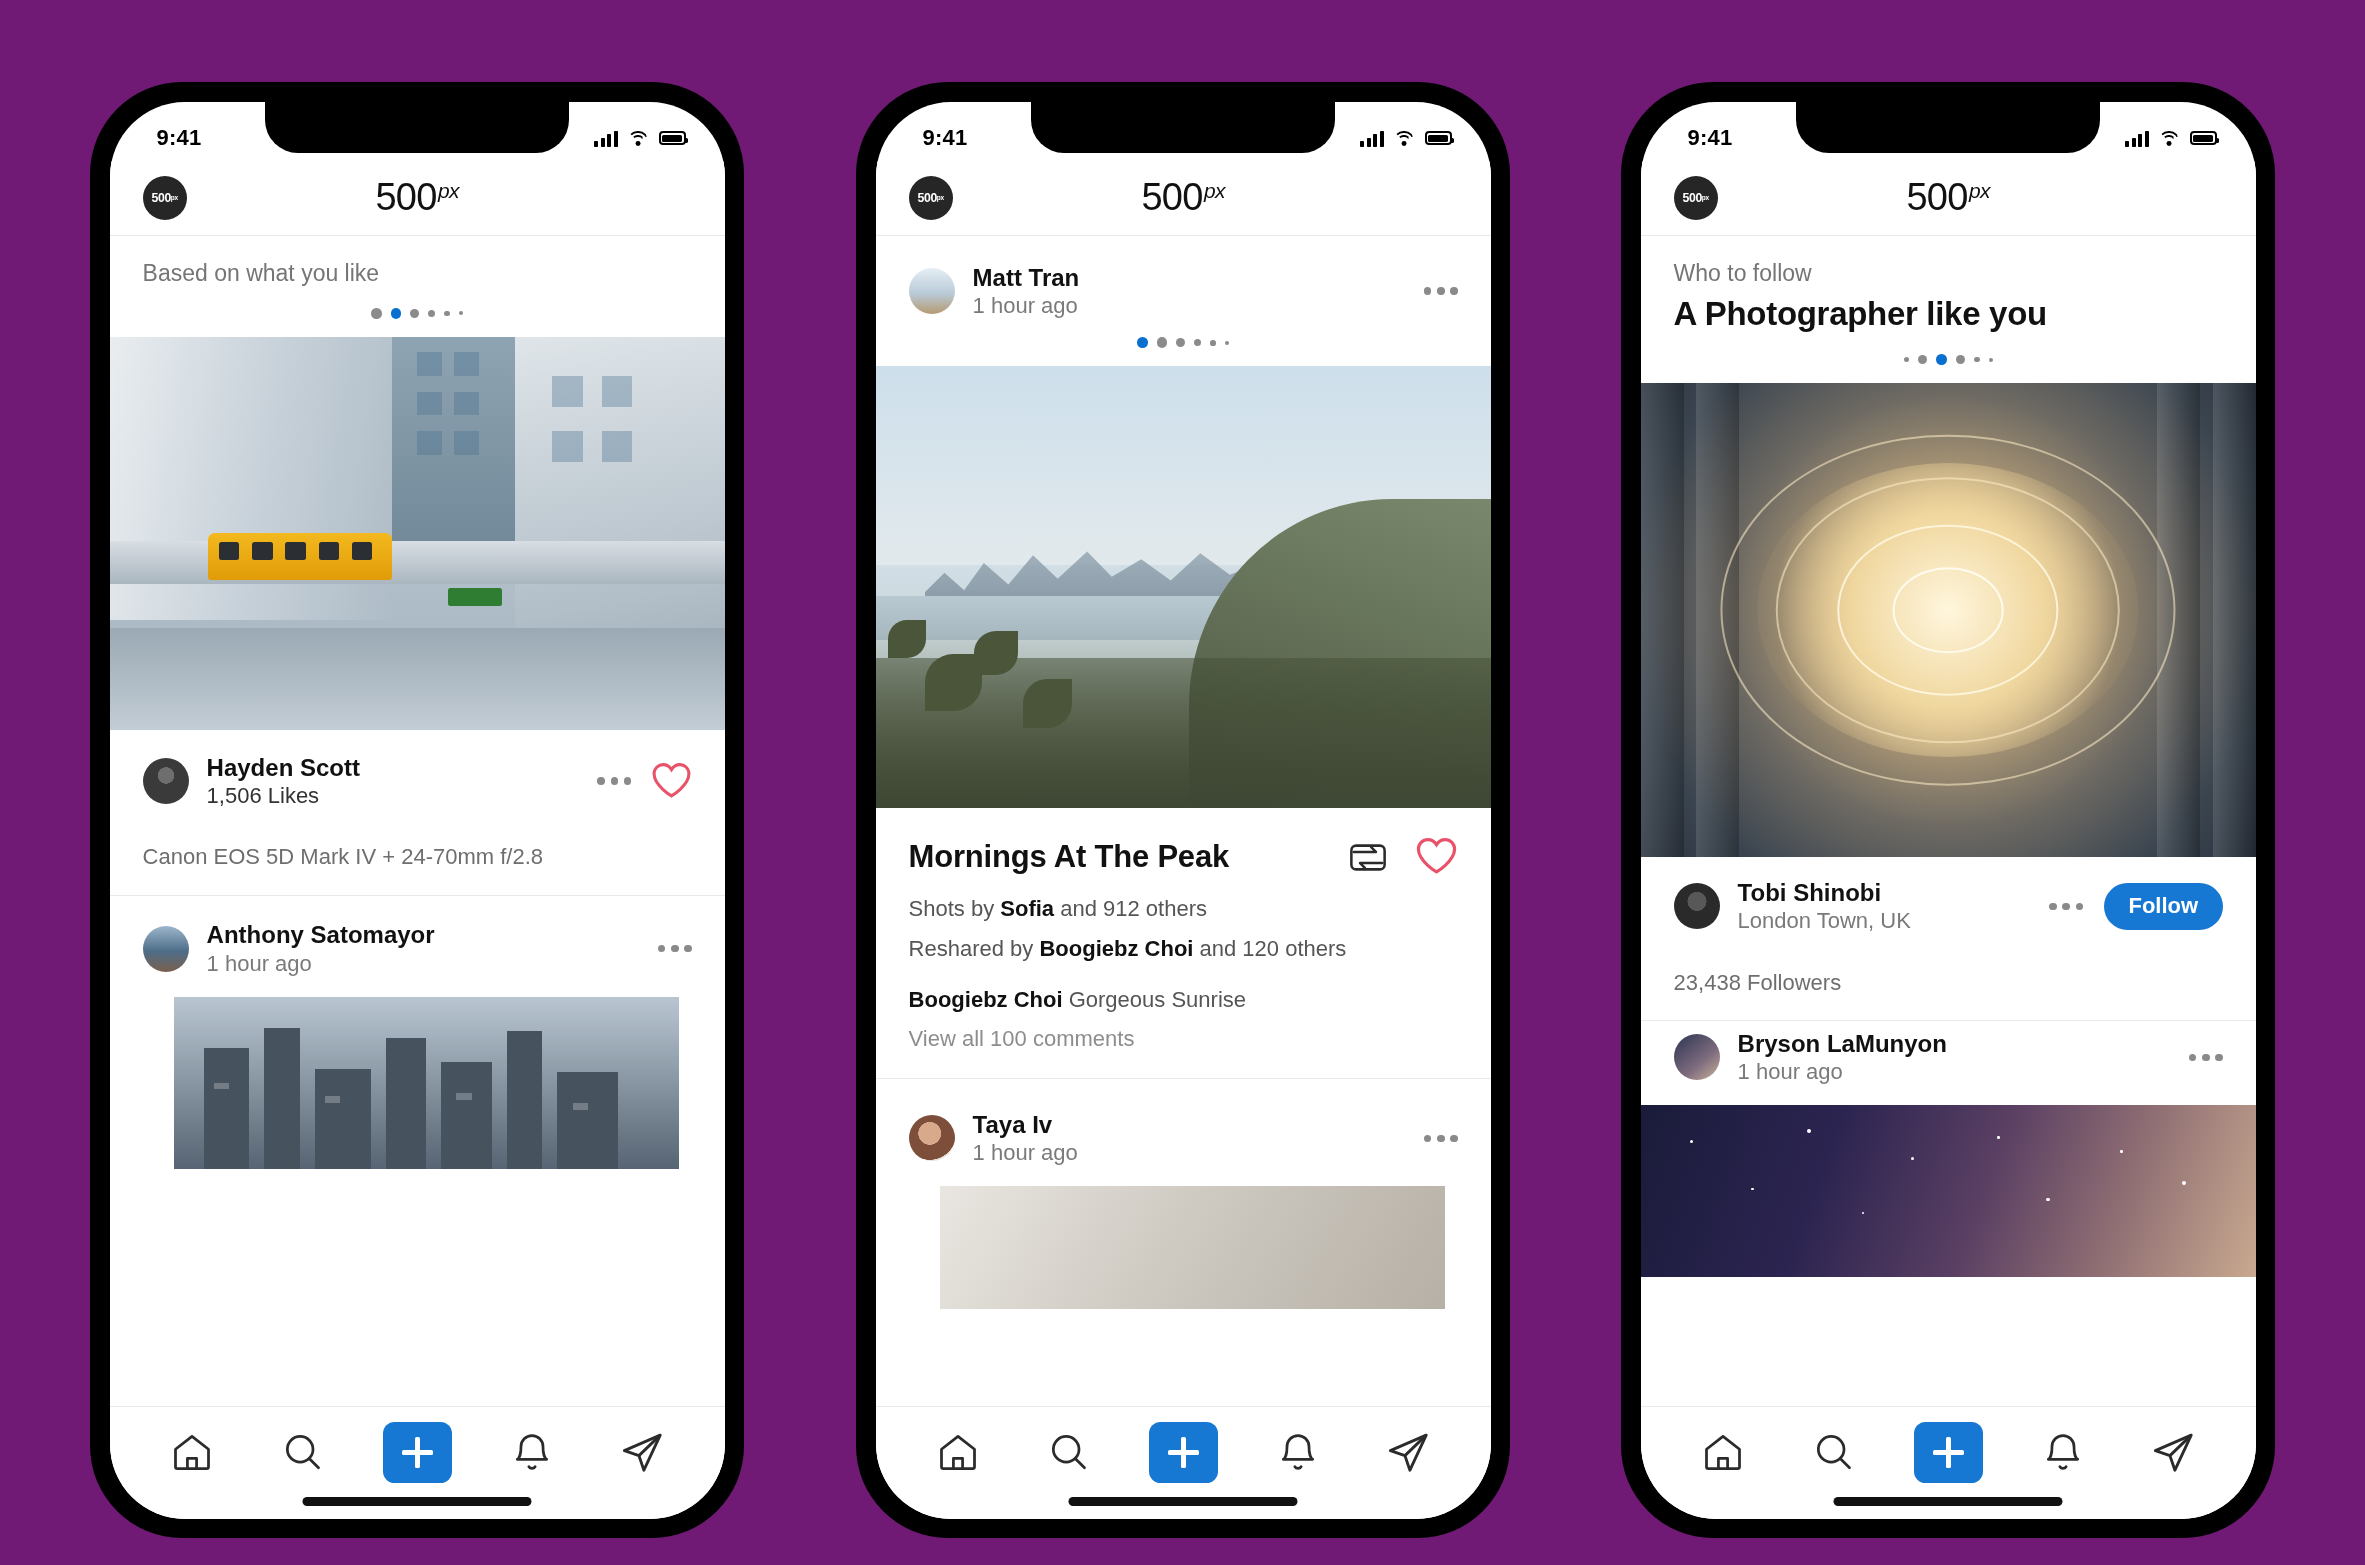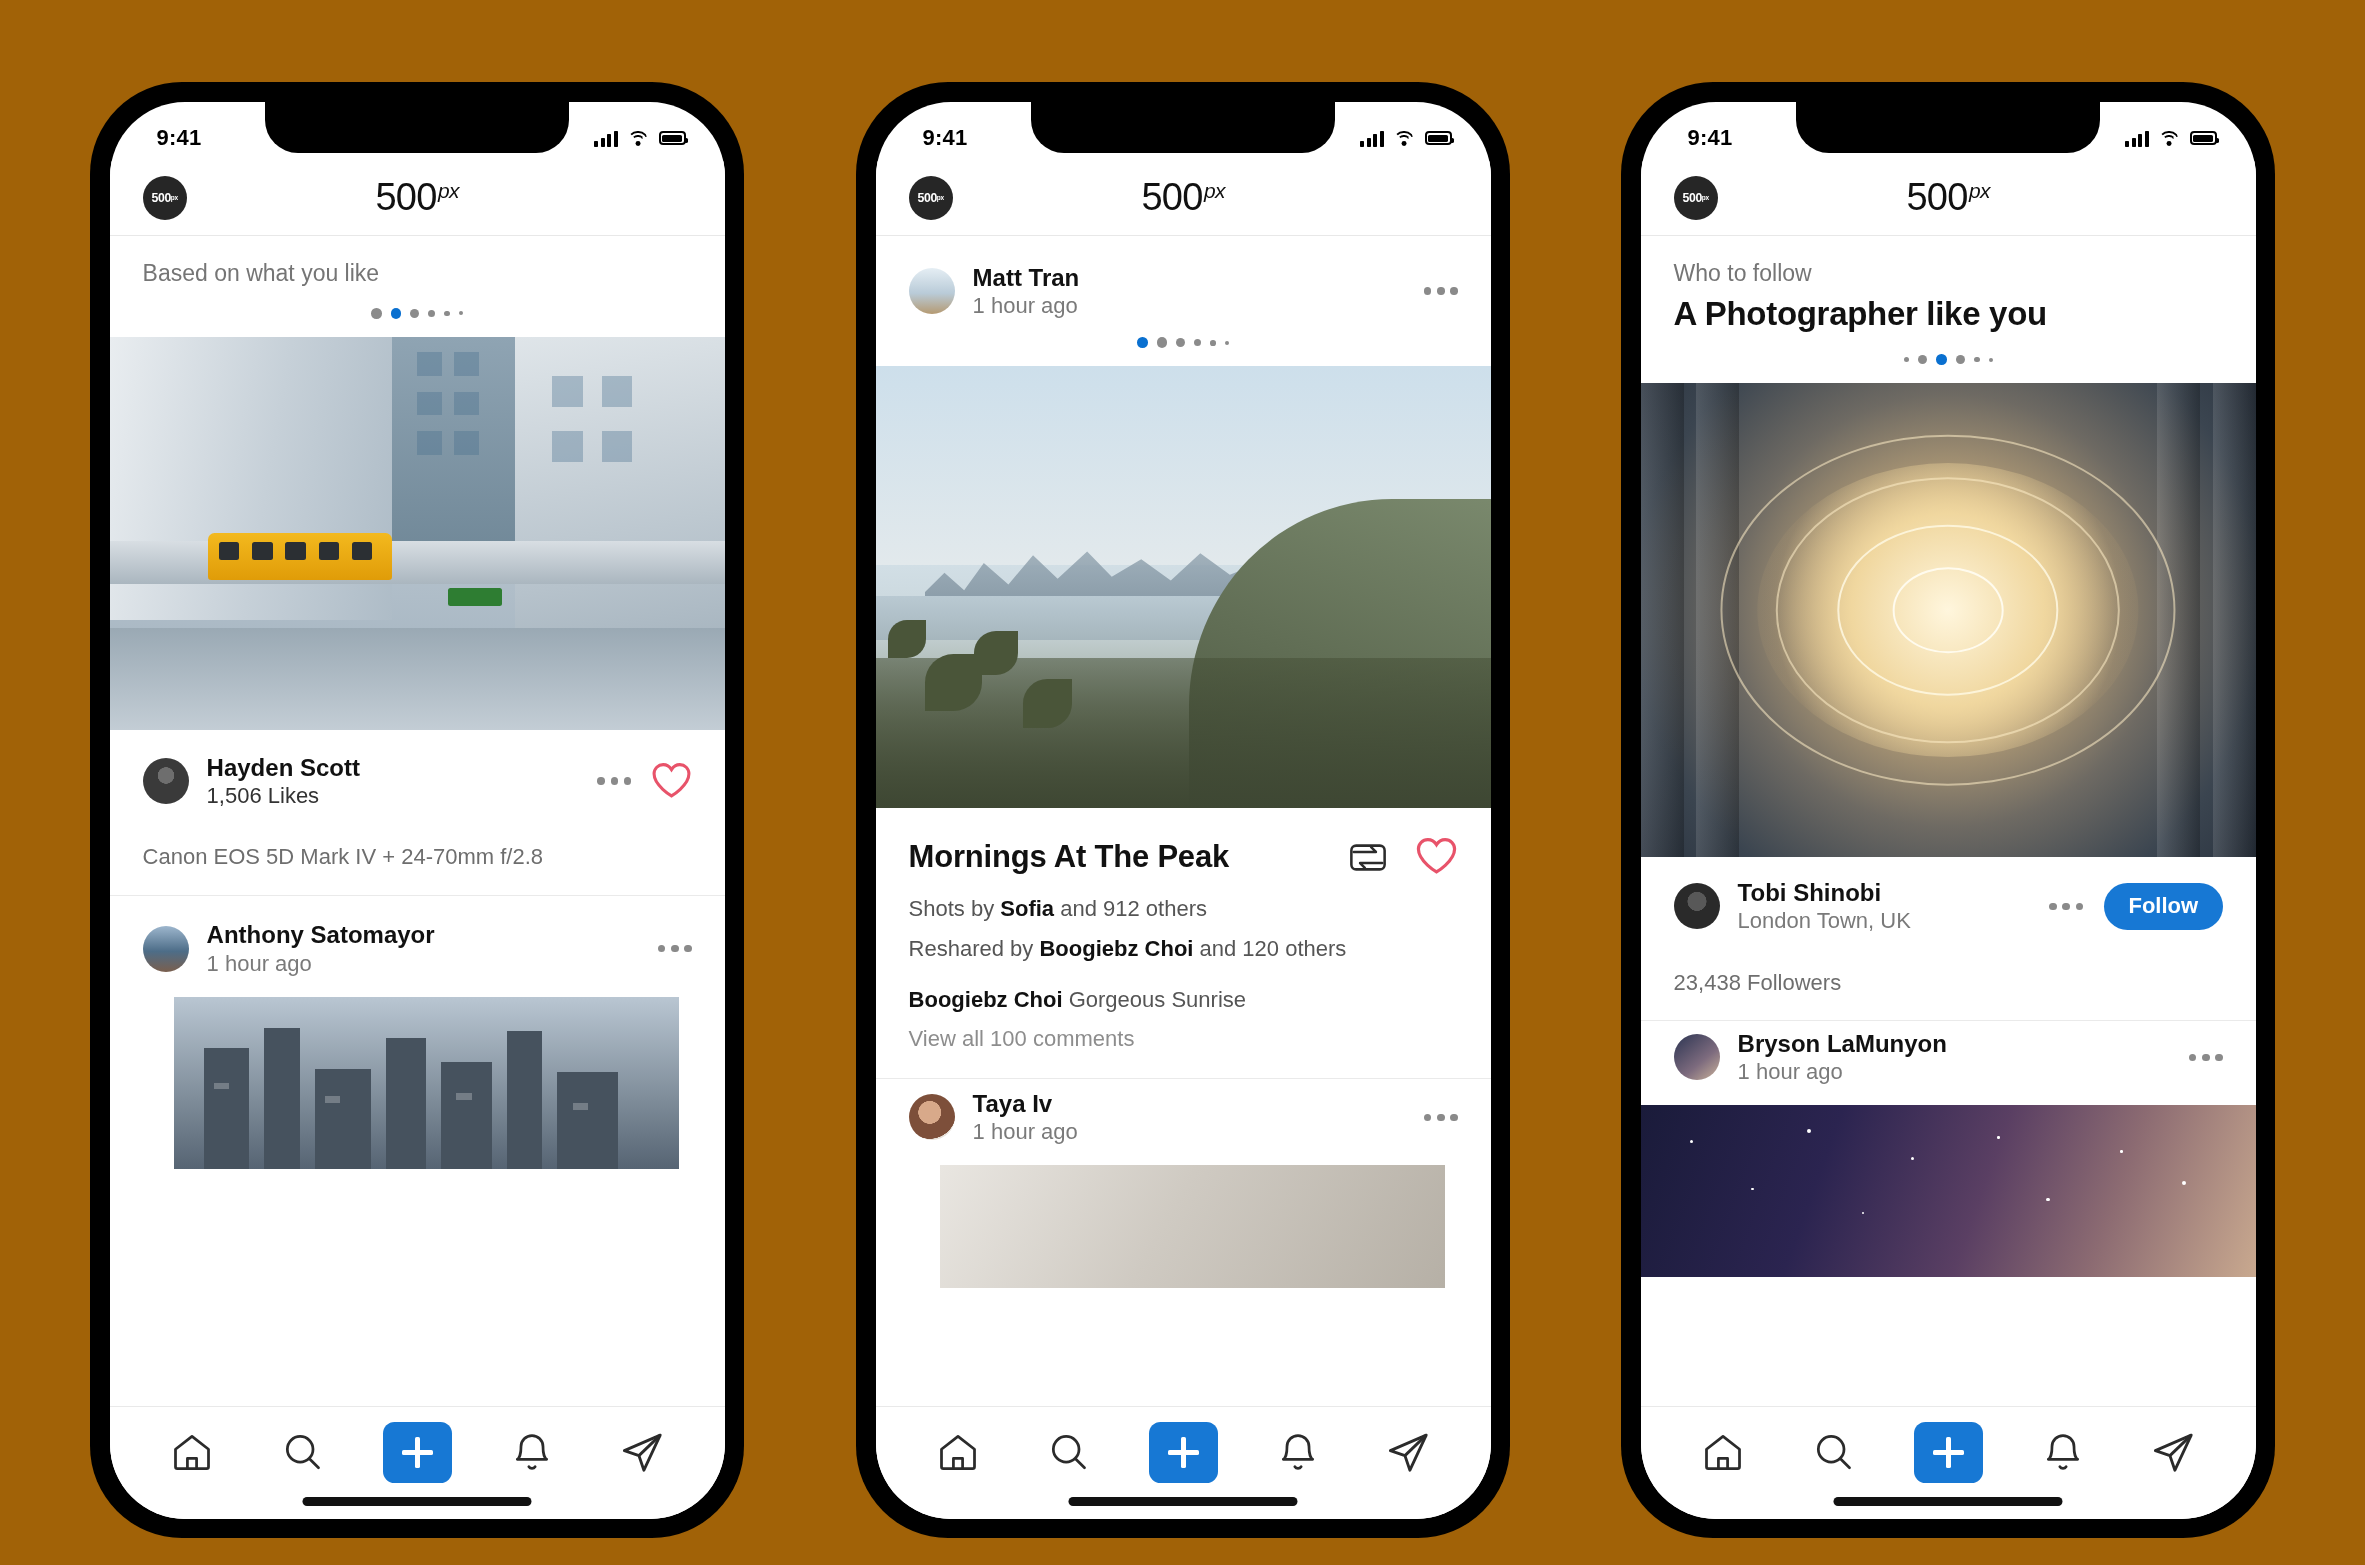--- a/index.html
+++ b/index.html
@@ -1,18 +1,18 @@
 <!DOCTYPE html>
 <html style="font-size:13px"><head>
 <meta charset="utf-8">
 <style>
   * { box-sizing: border-box; margin:0; padding:0; }
   html,body{ width:2366px; height:1566px; background:#ffffff;
     font-family:"Liberation Sans", sans-serif; }
-  .canvas{ position:relative; width:2366px; height:1566px; background:#a16207; }
+  .canvas{ position:relative; width:2366px; height:1566px; background:#701a75; }
 
   
   .phone{ position:absolute; width:654px; height:1456px; top:82px;
           background:#000; border-radius:92px; }
   .phone.p1{ left:90px; }
   .phone.p2{ left:856px; }
   .phone.p3{ left:1621px; }
 
   .screen{ position:absolute; left:19.6px; top:19.6px; width:615px; height:1417px;
            background:#fff; border-radius:75px; overflow:hidden; }
@@ -423,21 +423,21 @@
       <div class="txtline" style="margin-top:9.8px">
         <span>Reshared by </span><b>Boogiebz Choi</b><span> and 120 others</span>
       </div>
       <div class="txtline" style="margin-top:21px">
         <b>Boogiebz Choi</b><span> Gorgeous Sunrise</span>
       </div>
       <div class="txtline muted" style="margin-top:9.8px">View all 100 comments</div>
 
       <div class="divider"></div>
 
-      <div class="row" style="margin-top:10px">
+      <div class="row" style="margin-top:31px">
         <div class="avatar av-girl"></div>
         <div class="meta">
           <div class="m-name">Taya Iv</div>
           <div class="m-sub">1 hour ago</div>
         </div>
         <div class="dotsbtn">
             <i></i>
             <i></i>
             <i></i>
           </div>

